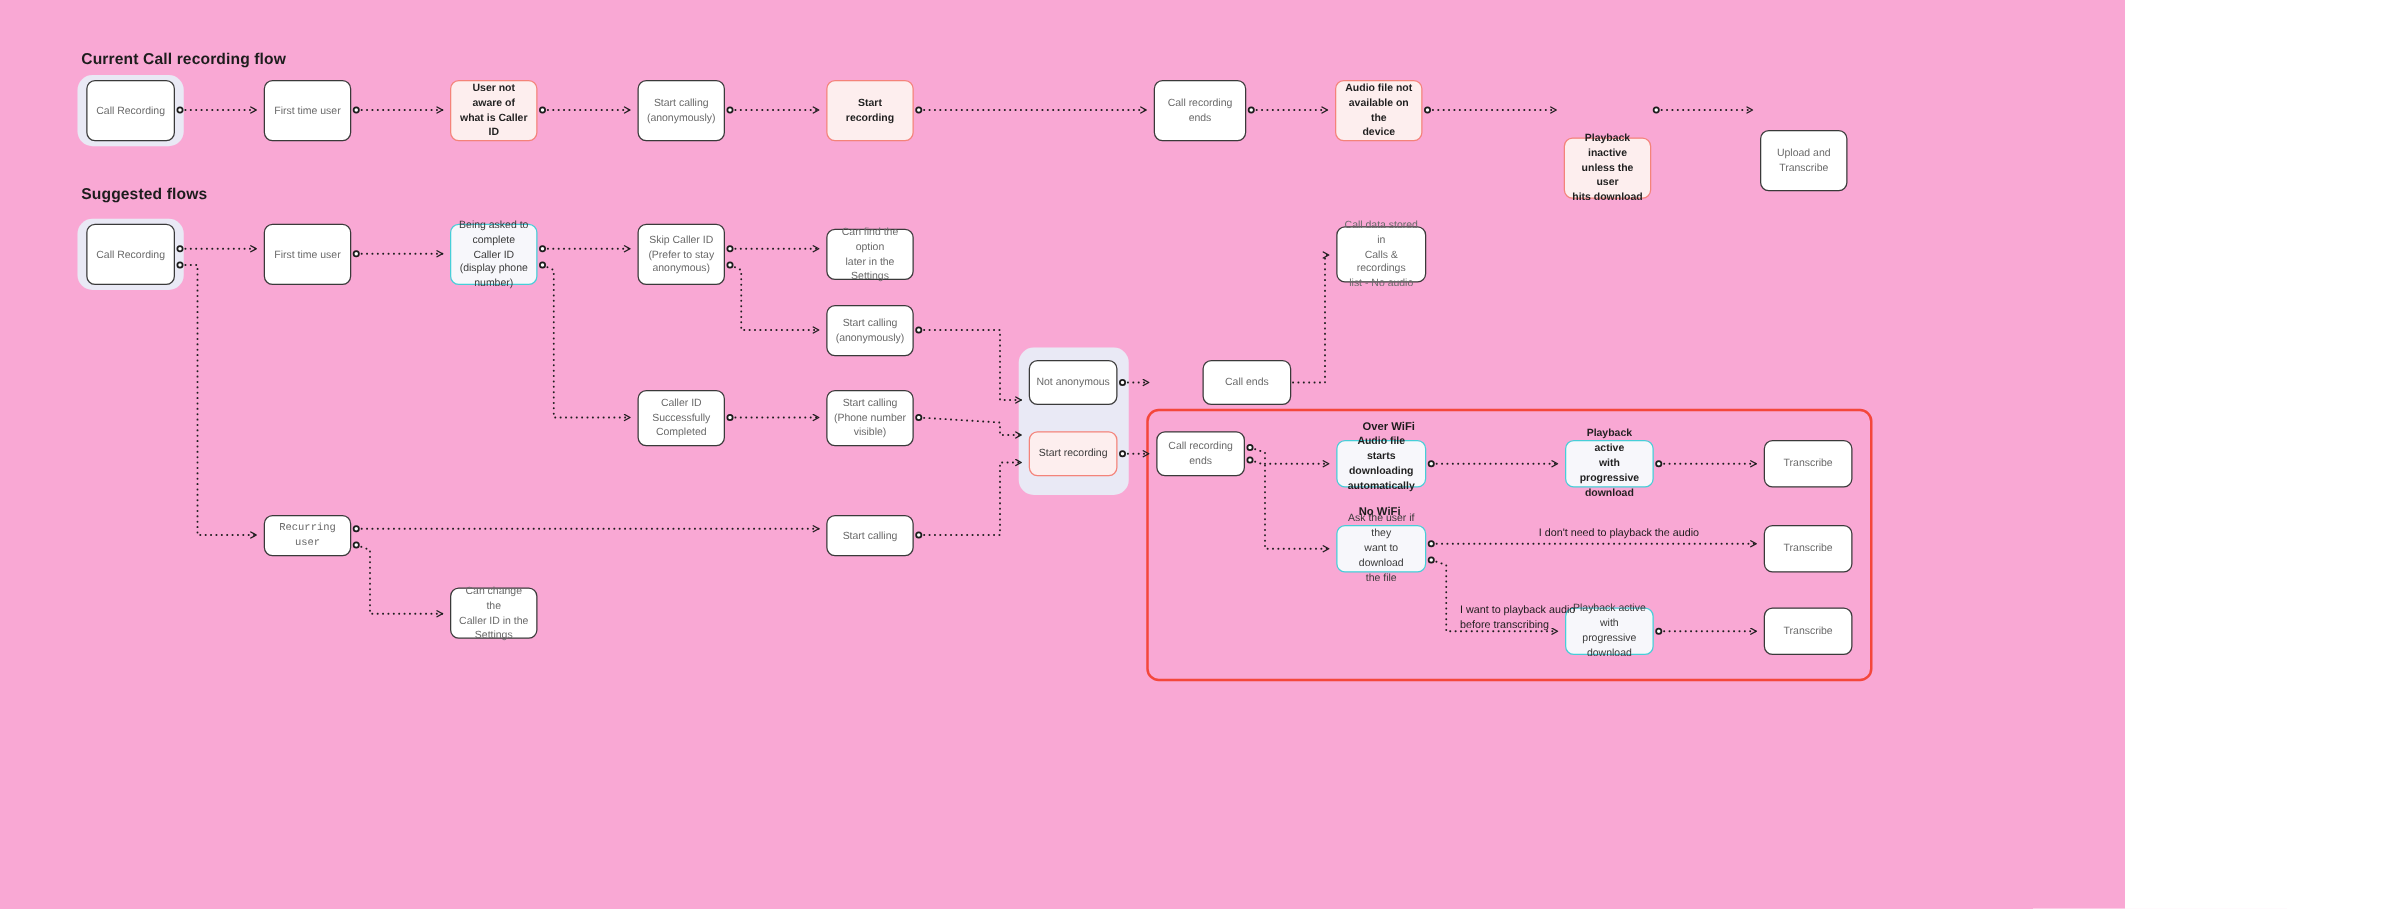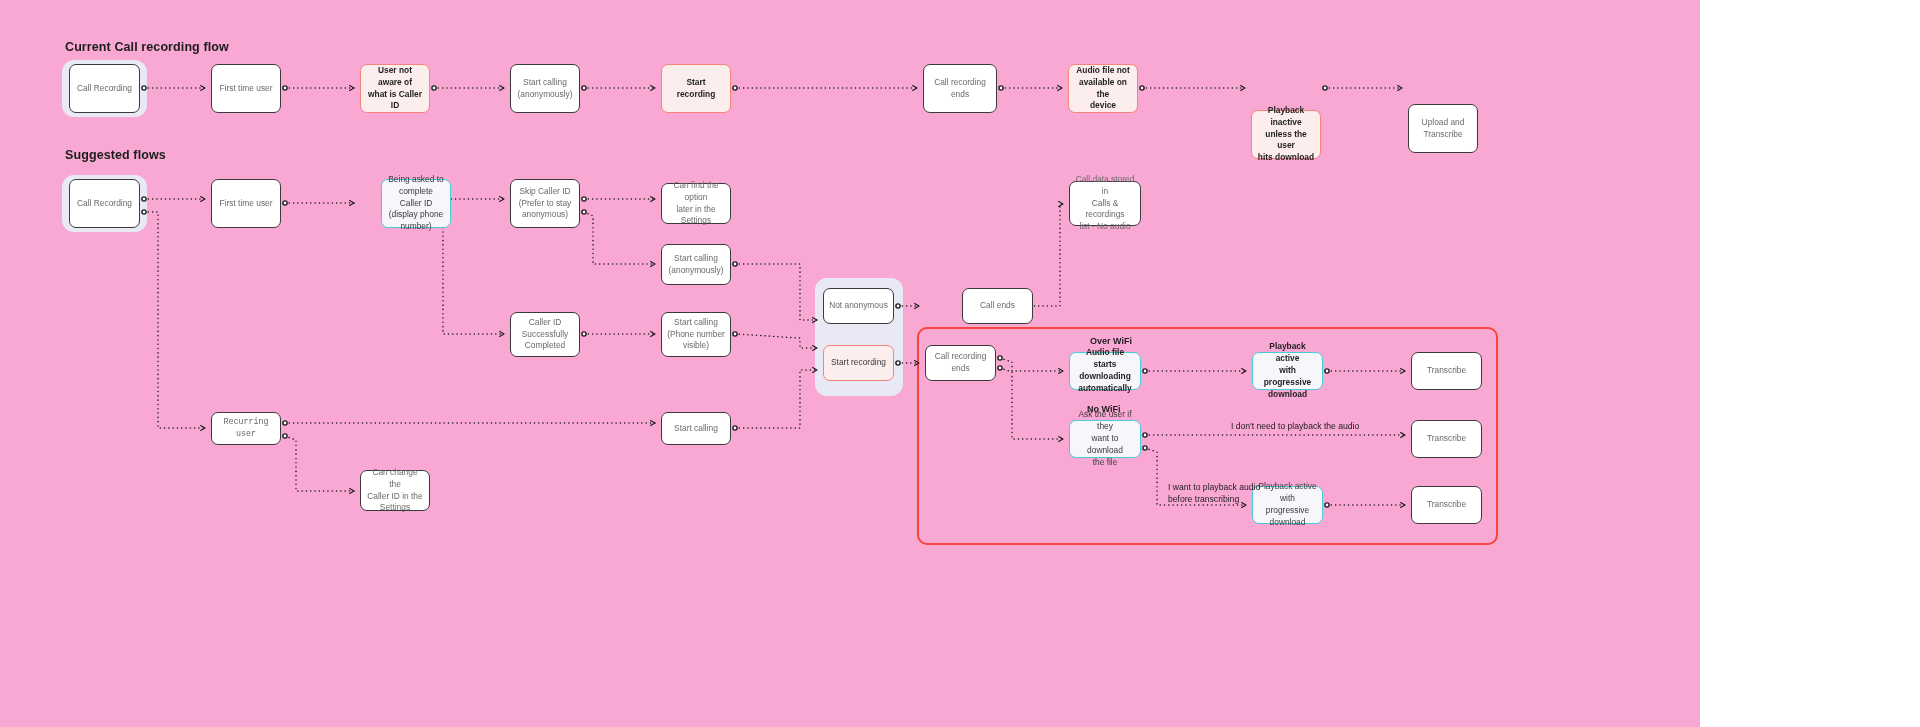--- a/index.html
+++ b/index.html
@@ -257,21 +257,21 @@
       <div class="node red" style="left: 1068px; top: 64px; width: 70px; height: 49px;">Audio file not
 available on the
 device</div>
       <div class="node red" style="left: 1251px; top: 64px; width: 70px; height: 49px; margin-top: 46px;">Playback inactive
 unless the user
 hits download</div>
       <div class="node plain" style="left: 1408px; top: 64px; width: 70px; height: 49px; margin-top: 40px;">Upload and
 Transcribe</div>
       <div class="node plain" style="left: 69px; top: 179px; width: 71px; height: 49px;">Call Recording</div>
       <div class="node plain" style="left: 211px; top: 179px; width: 70px; height: 49px;">First time user</div>
-      <div class="node cyan" style="left: 360px; top: 179px; width: 70px; height: 49px; margin-left: 21px;">Being asked to
+      <div class="node cyan" style="left: 360px; top: 179px; width: 70px; height: 49px;">Being asked to
 complete Caller ID
 (display phone
 number)</div>
       <div class="node plain" style="left: 510px; top: 179px; width: 70px; height: 49px;">Skip Caller ID
 (Prefer to stay
 anonymous)</div>
       <div class="node plain" style="left: 661px; top: 183px; width: 70px; height: 41px;">Can find the option
 later in the Settings</div>
       <div class="node plain" style="left: 661px; top: 244px; width: 70px; height: 41px;">Start calling
 (anonymously)</div>

